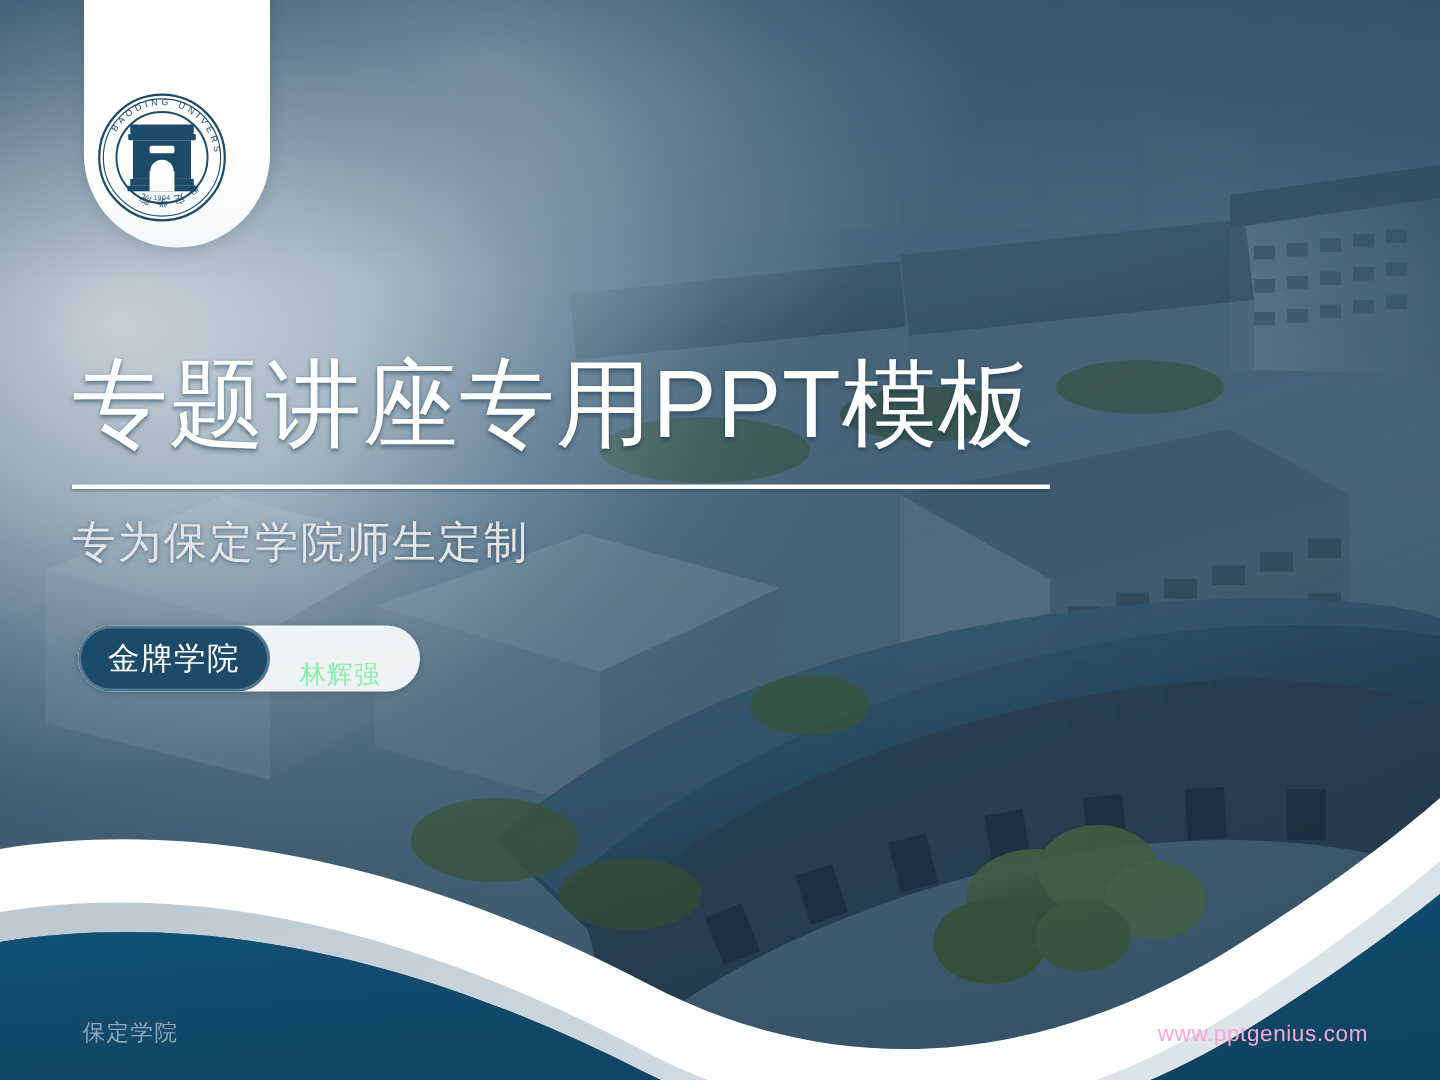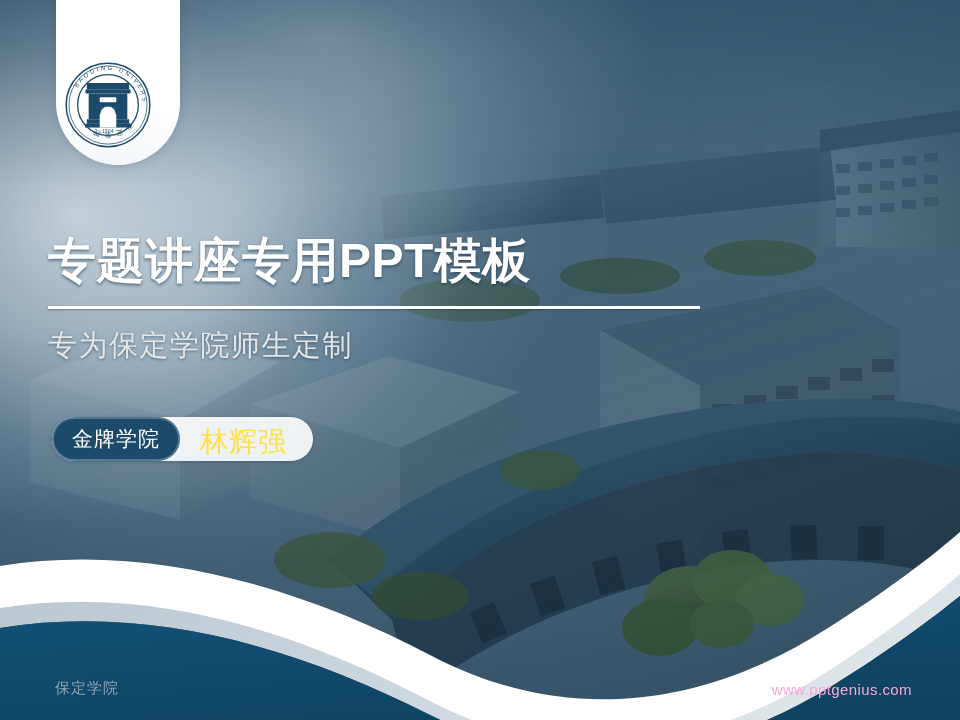--- a/index.html
+++ b/index.html
@@ -83,23 +83,23 @@
 
   
   .title-block {
     position: absolute;
     left: 48px;
     top: 236px;
     width: 700px;
   }
   .main-title {
     margin: 0;
-    font-size: 48px;
+    font-size: 64px;
     line-height: 1.04;
-    font-weight: 700;
+    font-weight: 400;
     color: #ffffff;
     letter-spacing: 0.5px;
     white-space: nowrap;
     text-shadow:
        0 2px 3px rgba(16,48,72,0.48),
        0 0 1px rgba(16,48,72,0.55);
   }
   .title-rule {
     margin-top: 20px;
     width: 652px;
@@ -142,22 +142,22 @@
     color: #ffffff;
     font-size: 21px;
     letter-spacing: 1px;
     white-space: nowrap;
     box-shadow: inset 0 0 0 2px rgba(255,255,255,0.25);
   }
   .presenter-name {
     display: flex;
     align-items: center;
     padding: 0 26px 0 20px;
-    color: #fde047;
-    font-size: 28px;
+    color: #86efac;
+    font-size: 17px;
     letter-spacing: 1px;
     white-space: nowrap;
   }
 
   
   .wave {
     position: absolute;
     left: 0;
     bottom: 0;
     width: 960px;

